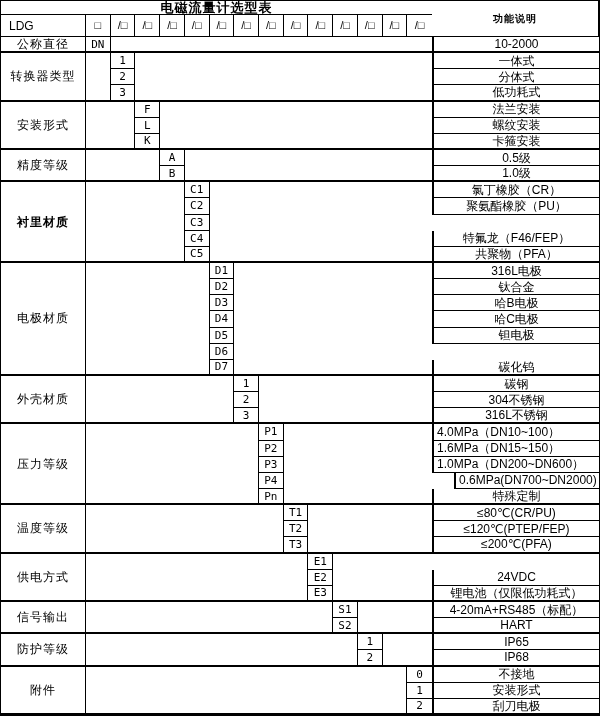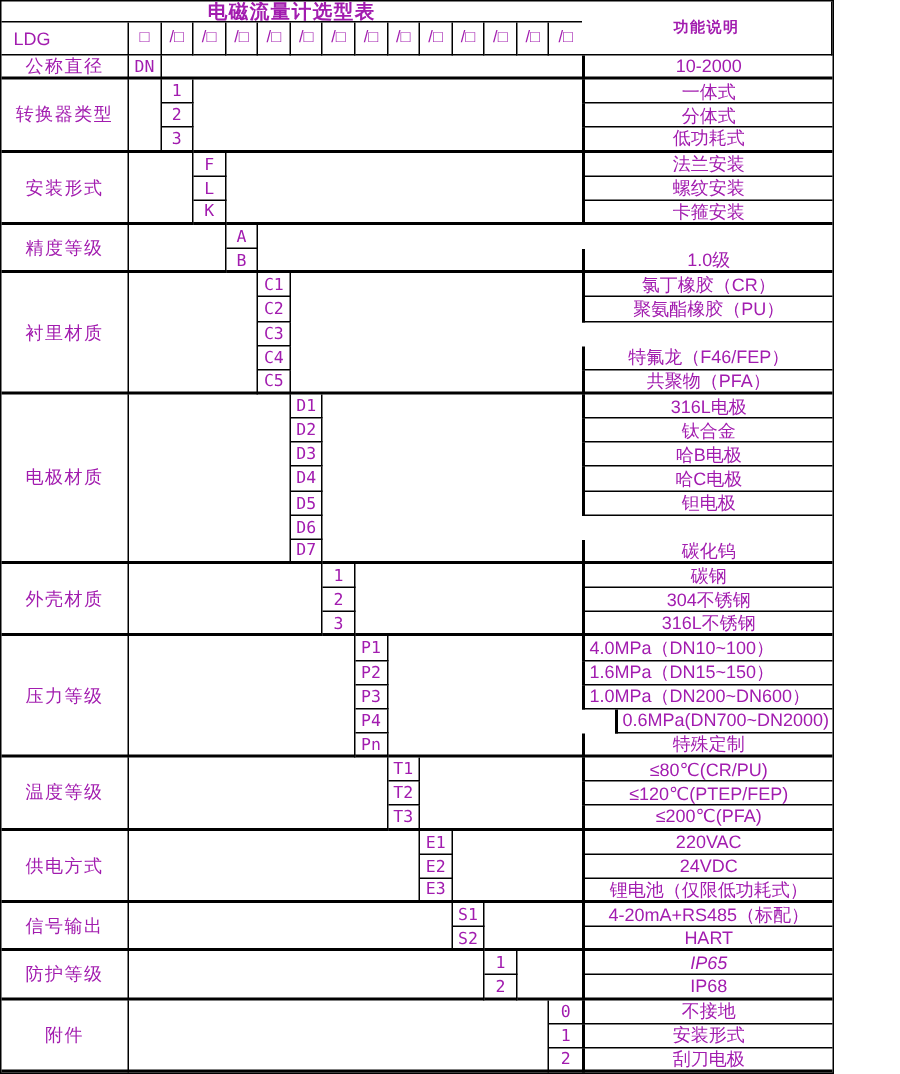--- a/index.html
+++ b/index.html
@@ -1,25 +1,25 @@
 <!DOCTYPE html>
 <html><head>
 <meta charset="utf-8">
 <style>
   html,body{margin:0;padding:0;background:#fff;}
   #grid{
     position:relative;
     display:grid;
-    width:556px;height:716px;
+    width:600px;height:716px;
     box-sizing:border-box;
     border:1px solid #000;
     grid-template-columns:85px repeat(14,1fr) 167px;
     grid-template-rows:14px 22px repeat(42,1fr);
     background:#ffffff;
-    color:#a21caf;
+    color:#000000;
     font-family:"Liberation Sans","DejaVu Sans",sans-serif;
   }
   .cell{
     border-right:1px solid #000;
     border-bottom:1px solid #000;
     display:flex;align-items:center;justify-content:center;
     font-size:12px;line-height:1;
     overflow:hidden;white-space:nowrap;
     min-width:0;min-height:0;
   }
@@ -75,23 +75,24 @@
     <div class="cell code" style="grid-area: 7 / 4 / 8 / 5;">F</div>
     <div class="cell fc" style="grid-area: 7 / 16 / 8 / 17;">法兰安装</div>
     <div class="cell code" style="grid-area: 8 / 4 / 9 / 5;">L</div>
     <div class="cell fc" style="grid-area: 8 / 16 / 9 / 17;">螺纹安装</div>
     <div class="cell code be" style="grid-area: 9 / 4 / 10 / 5;">K</div>
     <div class="cell lbl be" style="grid-area: 10 / 1 / 12 / 2;">精度等级</div>
     <div class="cell fc be" style="grid-area: 9 / 16 / 10 / 17;">卡箍安装</div>
     <div class="cell be" style="grid-area: 10 / 2 / 12 / 5;"></div>
     <div class="cell be nr" style="grid-area: 10 / 6 / 12 / 16;"></div>
     <div class="cell code" style="grid-area: 10 / 5 / 11 / 6;">A</div>
+    <div class="cell fc" style="grid-area: 10 / 16 / 11 / 17;">0.5级</div>
     <div class="cell code be" style="grid-area: 11 / 5 / 12 / 6;">B</div>
     <div class="cell fc be" style="grid-area: 11 / 16 / 12 / 17;">1.0级</div>
-    <div class="cell lbl be" style="grid-area: 12 / 1 / 17 / 2;">衬里材质</div>
+    <div class="cell lbl be" style="grid-area: 12 / 1 / 17 / 2; font-weight: bold;">衬里材质</div>
     <div class="cell be" style="grid-area: 12 / 2 / 17 / 6;"></div>
     <div class="cell be nr" style="grid-area: 12 / 7 / 17 / 16;"></div>
     <div class="cell code" style="grid-area: 12 / 6 / 13 / 7;">C1</div>
     <div class="cell fc" style="grid-area: 12 / 16 / 13 / 17;">氯丁橡胶（CR）</div>
     <div class="cell code" style="grid-area: 13 / 6 / 14 / 7;">C2</div>
     <div class="cell fc" style="grid-area: 13 / 16 / 14 / 17;">聚氨酯橡胶（PU）</div>
     <div class="cell code" style="grid-area: 14 / 6 / 15 / 7;">C3</div>
     <div class="cell code" style="grid-area: 15 / 6 / 16 / 7;">C4</div>
     <div class="cell fc" style="grid-area: 15 / 16 / 16 / 17;">特氟龙（F46/FEP）</div>
     <div class="cell code be" style="grid-area: 16 / 6 / 17 / 7;">C5</div>
@@ -140,37 +141,36 @@
     <div class="cell code" style="grid-area: 32 / 10 / 33 / 11;">T1</div>
     <div class="cell fc" style="grid-area: 32 / 16 / 33 / 17;">≤80℃(CR/PU)</div>
     <div class="cell code" style="grid-area: 33 / 10 / 34 / 11;">T2</div>
     <div class="cell fc" style="grid-area: 33 / 16 / 34 / 17;">≤120℃(PTEP/FEP)</div>
     <div class="cell code be" style="grid-area: 34 / 10 / 35 / 11;">T3</div>
     <div class="cell fc be" style="grid-area: 34 / 16 / 35 / 17;">≤200℃(PFA)</div>
     <div class="cell lbl be" style="grid-area: 35 / 1 / 38 / 2;">供电方式</div>
     <div class="cell be" style="grid-area: 35 / 2 / 38 / 11;"></div>
     <div class="cell be nr" style="grid-area: 35 / 12 / 38 / 16;"></div>
     <div class="cell code" style="grid-area: 35 / 11 / 36 / 12;">E1</div>
-    <div class="cell fc" style="grid-area: 35 / 16 / 36 / 17;">220VAC</div>
     <div class="cell code" style="grid-area: 36 / 11 / 37 / 12;">E2</div>
     <div class="cell fc" style="grid-area: 36 / 16 / 37 / 17;">24VDC</div>
     <div class="cell code be" style="grid-area: 37 / 11 / 38 / 12;">E3</div>
     <div class="cell fc be" style="grid-area: 37 / 16 / 38 / 17;">锂电池（仅限低功耗式）</div>
     <div class="cell lbl be" style="grid-area: 38 / 1 / 40 / 2;">信号输出</div>
     <div class="cell be" style="grid-area: 38 / 2 / 40 / 12;"></div>
     <div class="cell be nr" style="grid-area: 38 / 13 / 40 / 16;"></div>
     <div class="cell code" style="grid-area: 38 / 12 / 39 / 13;">S1</div>
     <div class="cell fc" style="grid-area: 38 / 16 / 39 / 17;">4-20mA+RS485（标配）</div>
     <div class="cell code be" style="grid-area: 39 / 12 / 40 / 13;">S2</div>
     <div class="cell fc be" style="grid-area: 39 / 16 / 40 / 17;">HART</div>
     <div class="cell lbl be" style="grid-area: 40 / 1 / 42 / 2;">防护等级</div>
     <div class="cell be" style="grid-area: 40 / 2 / 42 / 13;"></div>
     <div class="cell be nr" style="grid-area: 40 / 14 / 42 / 16;"></div>
     <div class="cell code" style="grid-area: 40 / 13 / 41 / 14;">1</div>
-    <div class="cell fc" style="grid-area: 40 / 16 / 41 / 17; font-style: italic;">IP65</div>
+    <div class="cell fc" style="grid-area: 40 / 16 / 41 / 17;">IP65</div>
     <div class="cell code be" style="grid-area: 41 / 13 / 42 / 14;">2</div>
     <div class="cell fc be" style="grid-area: 41 / 16 / 42 / 17;">IP68</div>
     <div class="cell lbl be" style="grid-area: 42 / 1 / 45 / 2;">附件</div>
     <div class="cell be" style="grid-area: 42 / 2 / 45 / 15;"></div>
     <div class="cell code nr" style="grid-area: 42 / 15 / 43 / 16;">0</div>
     <div class="cell fc" style="grid-area: 42 / 16 / 43 / 17;">不接地</div>
     <div class="cell code nr" style="grid-area: 43 / 15 / 44 / 16;">1</div>
     <div class="cell fc" style="grid-area: 43 / 16 / 44 / 17;">安装形式</div>
     <div class="cell code be nr" style="grid-area: 44 / 15 / 45 / 16;">2</div>
     <div class="cell fc be" style="grid-area: 44 / 16 / 45 / 17;">刮刀电极</div>

